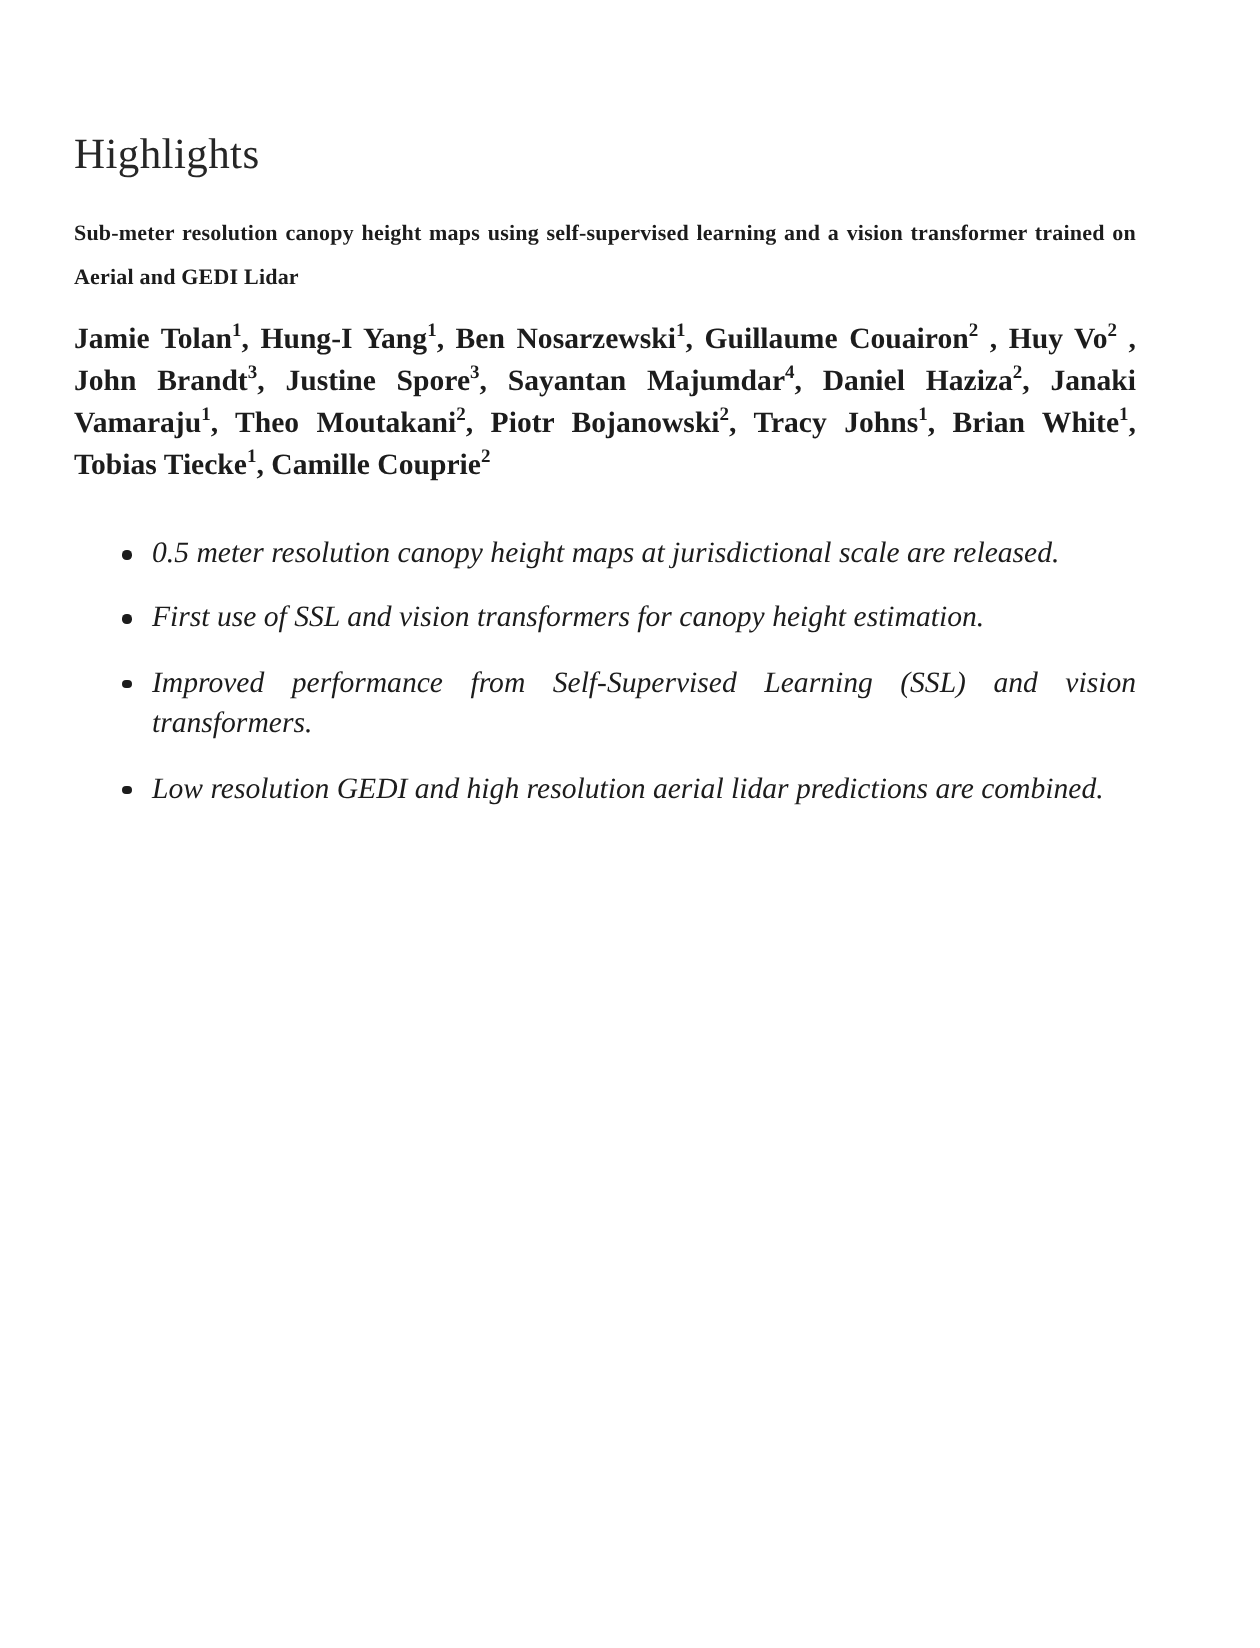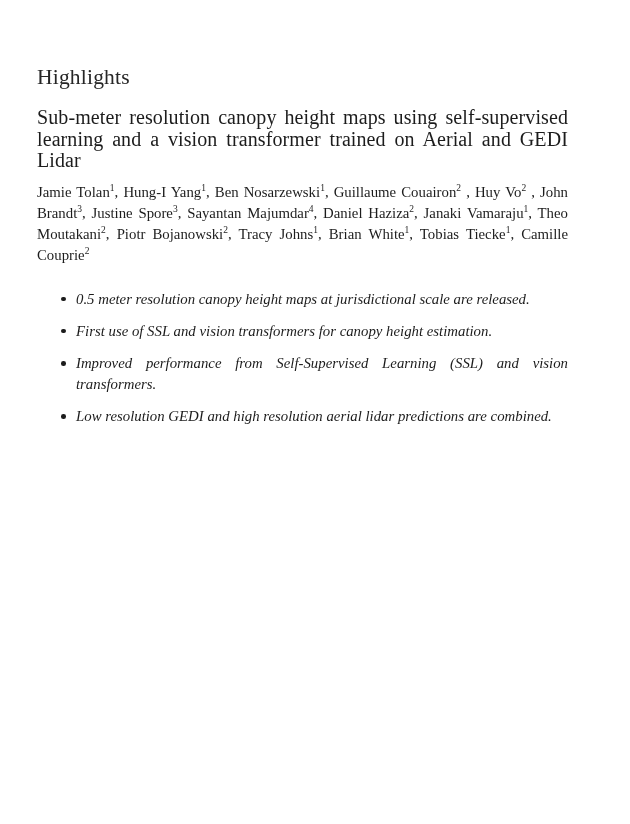--- a/index.html
+++ b/index.html
@@ -25,30 +25,30 @@
   .section-title {
     font-size: 21.5px;
     font-weight: 400;
     line-height: 26px;
     margin: 0 0 0 0;
     letter-spacing: 0.2px;
     color: #262626;
   }
   .paper-title {
     margin: 17px 0 0 0;
-    font-size: 20px;
-    font-weight: 400;
+    font-size: 11px;
+    font-weight: 700;
     line-height: 21.5px;
     text-align: justify;
     letter-spacing: 0.1px;
   }
   .authors {
     margin: 10px 0 0 0;
     font-size: 14.8px;
-    font-weight: 400;
+    font-weight: 700;
     line-height: 21px;
     text-align: justify;
   }
   .authors sup {
     font-size: 9.5px;
     line-height: 0;
     vertical-align: super;
   }
   .hl-list {
     list-style: none;

